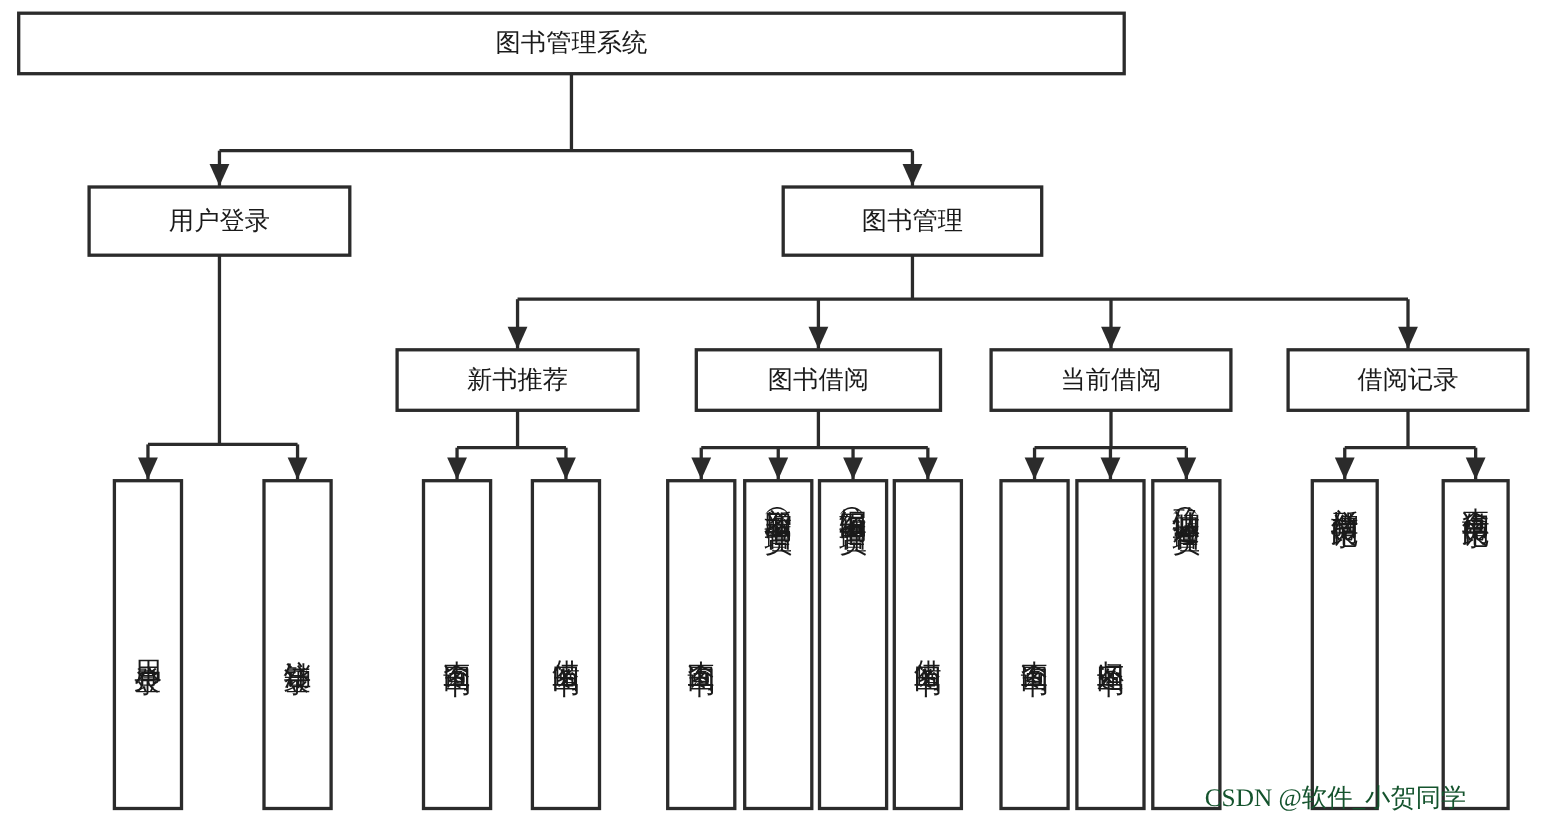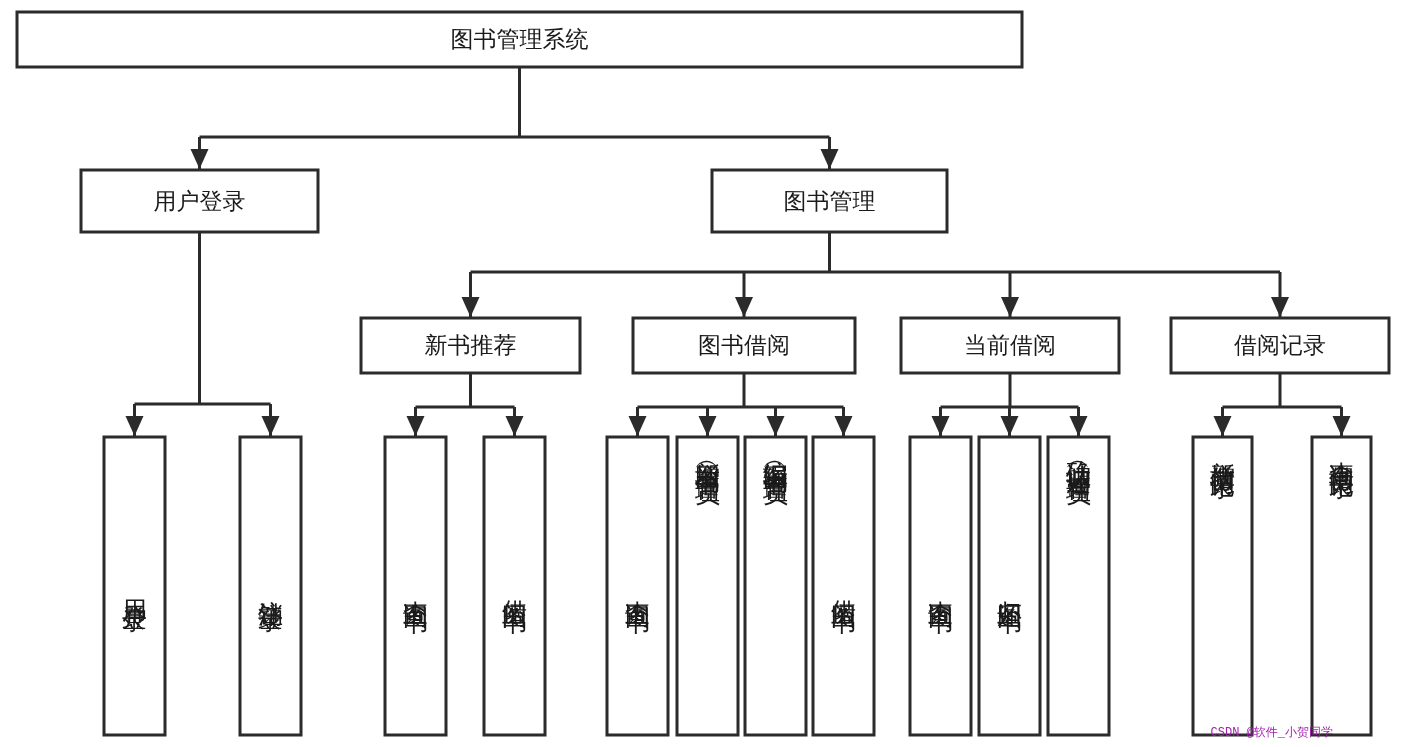--- a/index.html
+++ b/index.html
@@ -28,22 +28,22 @@
     font-size:25px;color:#1a1a1a;
     letter-spacing:3px;
     display:flex;align-items:center;justify-content:center;
     line-height:1;
     pointer-events:none;
     white-space:nowrap;
   }
   .leaf-label.top{justify-content:flex-start;padding-top:4px;}
   #watermark{
     position:absolute;right:6px;bottom:6px;
-    font-family:Liberation Mono, monospace;
-    font-size:12px;color:#a21caf;
+    font-family:Liberation Serif, serif;
+    font-size:23px;color:#14532d;
     user-select:none;white-space:nowrap;
   }
 </style>
 </head>
 <body>
 
 <div id="canvas">
   <svg id="tree" viewBox="0 0 1405 747" xmlns="http://www.w3.org/2000/svg">
       <g>
         <rect x="17" y="12" width="1005" height="55" class="node-box"></rect>

